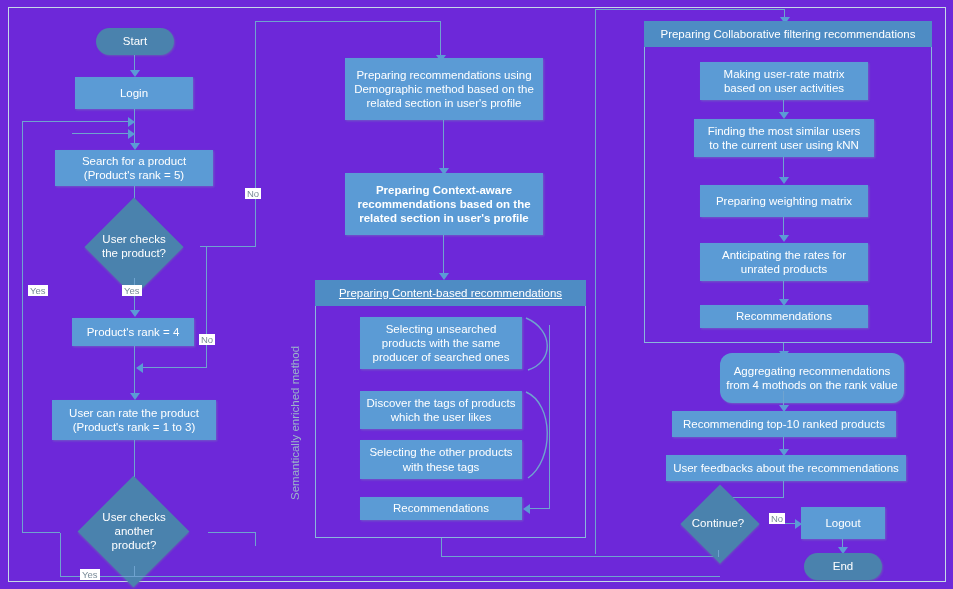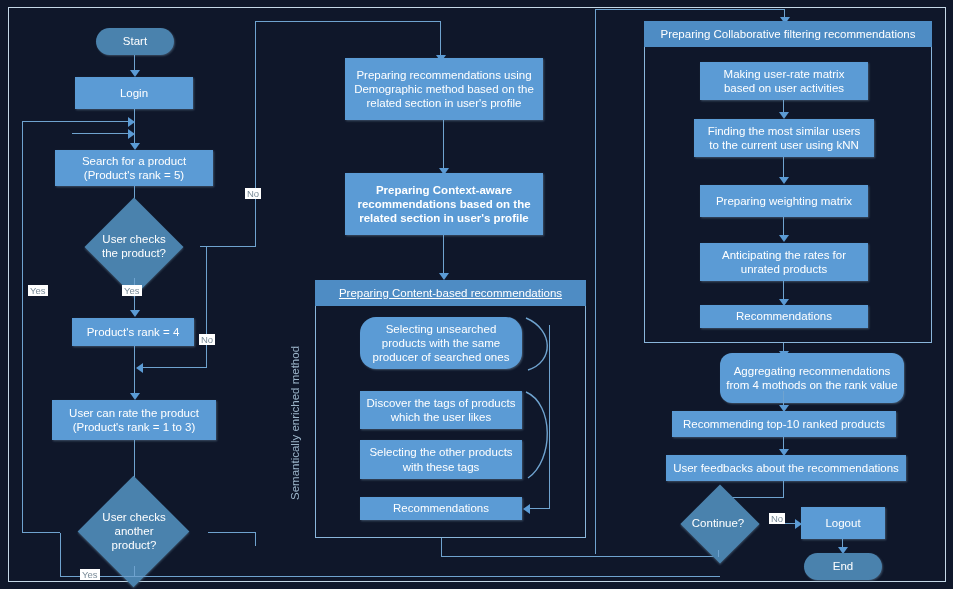--- a/index.html
+++ b/index.html
@@ -1,17 +1,17 @@
 <!DOCTYPE html>
 <html><head>
 <meta charset="utf-8">
 <style>
   html,body{margin:0;padding:0;background:#ffffff;}
   body{font-family:"Liberation Sans",sans-serif;}
-  #canvas{position:relative;width:953px;height:589px;overflow:hidden;background:#0f172a;}
+  #canvas{position:relative;width:953px;height:589px;overflow:hidden;background:#6d28d9;}
 
   
   .node{
     position:absolute;box-sizing:border-box;
     display:flex;align-items:center;justify-content:center;text-align:center;
     color:#ffffff;line-height:1.22;font-size:11.5px;
     background:#5B9BD5;
     box-shadow:1px 1px 2px rgba(120,150,175,.45);
     padding:2px 4px;
     white-space:pre-line;
@@ -140,21 +140,21 @@
 recommendations based on the
 related section in user's profile</div>
   <div class="ln lnv" style="left:443px;top:235px;height:44px;"></div>
   <div class="ar ar-d" style="left:439px;top:273px;"></div>
 
   <div class="group" style="left:315px;top:280px;width:271px;height:258px;border-top:none;"></div>
   <div class="node hdr" style="left:315px;top:280px;width:271px;height:26px;text-decoration:underline;">Preparing Content-based recommendations</div>
 
   <div class="vlabel" style="left:289px;top:300px;height:200px;">Semantically enriched method</div>
 
-  <div class="node" style="left:360px;top:317px;width:162px;height:52px;border-radius:16px;">Selecting unsearched
+  <div class="node" style="left:360px;top:317px;width:162px;height:52px;">Selecting unsearched
 products with the same
 producer of searched ones</div>
   <div class="node" style="left:360px;top:391px;width:162px;height:38px;">Discover the tags of products
 which the user likes</div>
   <div class="node" style="left:360px;top:440px;width:162px;height:39px;">Selecting the other products
 with these tags</div>
   <div class="node" style="left:360px;top:497px;width:162px;height:23px;">Recommendations</div>
 
   <svg class="brace" width="60" height="220" style="left:520px;top:300px;" viewBox="0 0 60 220">
     <path d="M 6 18 C 34 30 34 62 8 70" fill="none" stroke="#6FA3CF" stroke-width="1.4"></path>

